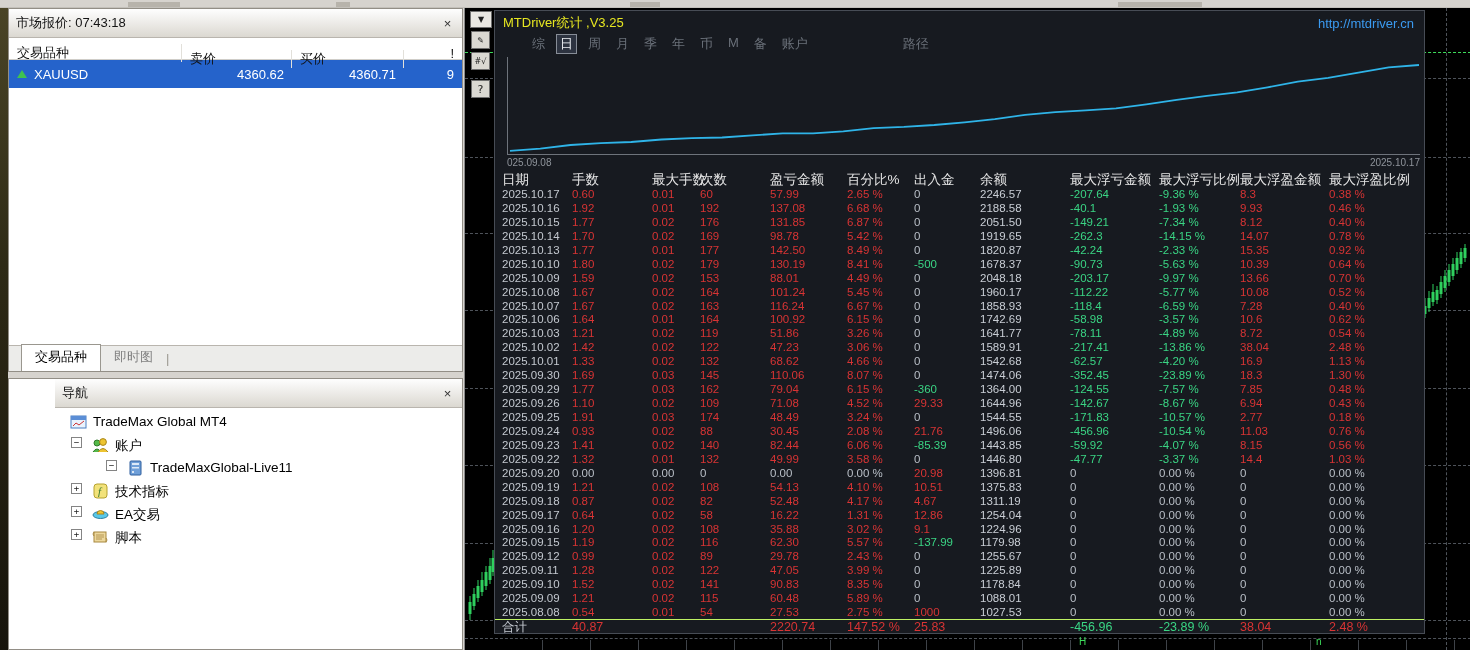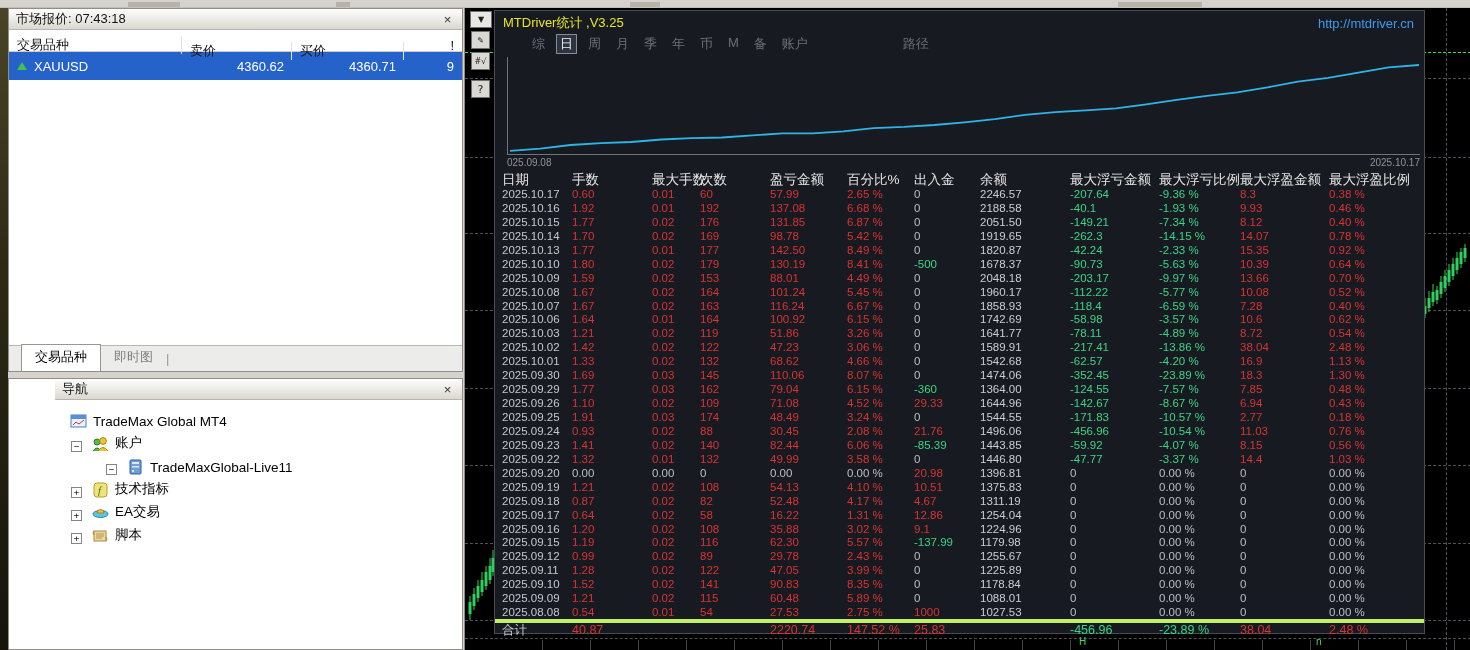--- a/index.html
+++ b/index.html
@@ -8,21 +8,21 @@
     position:relative; width:1470px; height:650px; overflow:hidden;
     background:#d6d3ce; font-family:"Liberation Sans","DejaVu Sans",sans-serif;
   }
   
   .top-strip { position:absolute; left:0; top:0; width:1470px; height:8px; background:#d6d3ce; border-bottom:1px solid #c3c0ba; }
   .top-strip i { position:absolute; top:2px; height:5px; background:#b7b3ab; }
   .left-strip { position:absolute; left:0; top:8px; width:8px; height:642px;
     background:linear-gradient(180deg,#4a4426 0%,#2e2a16 40%,#17140b 100%); }
   
   .win-panel { position:absolute; background:#fff; border:1px solid #928e86; }
-  .titlebar { height:21px; background:linear-gradient(#fefefe,#dbd8d1); border-bottom:1px solid #b9b5ae;
+  .titlebar { height:29px; background:linear-gradient(#fefefe,#dbd8d1); border-bottom:1px solid #b9b5ae;
     display:flex; align-items:center; padding:0 7px; font-size:13px; color:#141414; }
   .titlebar .close { margin-left:auto; width:15px; text-align:center; color:#333; font-size:13px; line-height:15px; }
   
   .mw-grid { display:grid; grid-template-columns:173px 110px 112px 1fr; align-items:center; font-size:13px; }
   .mw-header { height:22px; border-bottom:1px solid #cfcdc8; color:#111; }
   .mw-header span { padding:0 8px; }
   .mw-header span:nth-child(1){ border-right:1px solid #e2e0da; }
   .mw-header span:nth-child(2),.mw-header span:nth-child(3){ text-align:left; border-right:1px solid #e2e0da;margin-top:12px; }
   .mw-header span:nth-child(4){ text-align:right; }
   .mw-sym { height:28px; background:#2563cb; color:#fff; }
@@ -30,21 +30,21 @@
   .mw-sym .num { justify-content:flex-end; }
   .up-arrow { width:0; height:0; border-left:5px solid transparent; border-right:5px solid transparent;
     border-bottom:8px solid #3fc24f; margin-right:7px; }
   .mw-tabs { position:absolute; left:0; right:0; bottom:0; height:26px; background:#ececea;
     border-top:1px solid #b9b5ae; display:flex; align-items:flex-end; font-size:13px; }
   .mw-tab { padding:3px 13px 5px 13px; color:#808080; }
   .mw-tab.active { background:#fff; border:1px solid #9a978f; border-bottom:none; color:#000; margin-left:12px; }
   .mw-tab-sep { color:#9a978f; padding-bottom:5px; }
   
   .tree { padding-top:6px; }
-  .tree-row { height:23px; display:flex; align-items:flex-end; font-size:13.5px; color:#000; }
+  .tree-row { height:23px; display:flex; align-items:flex-start; font-size:13.5px; color:#000; }
   .expand-box { width:11px; height:11px; border:1px solid #848484; background:#fff; color:#222;
     font-size:9px; line-height:9px; text-align:center; margin-right:10px; flex:none; font-family:"DejaVu Sans Mono",monospace; }
   .tree-icon { width:17px; height:16px; margin-right:6px; flex:none; }
   
   .chart-window { position:absolute; left:464px; top:8px; width:1006px; height:642px; background:#000;
     border-left:1px solid #8a8a8a; }
   .hgrid { position:absolute; left:0; width:1006px; height:0; border-top:1px dashed #4e535a; }
   .vgrid { position:absolute; top:0; width:0; height:642px; border-left:1px dashed #4e535a; }
   .price-line { position:absolute; left:0; width:1006px; height:0; border-top:1px dashed #3ddc5a; }
   .bottom-sep { position:absolute; left:0; top:630px; width:1006px; border-top:1px dashed #4e535a; }
@@ -68,21 +68,21 @@
   .sp-path { color:#6a7079; margin-left:84px; font-size:13px; }
   .sp-chart { position:absolute; left:12px; top:46px; width:913px; height:98px;
     border-left:1px solid #6e737b; border-bottom:1px solid #6e737b; }
   .sp-axislabels { position:absolute; left:12px; top:146px; width:913px; display:flex;
     justify-content:space-between; color:#8f949b; font-size:10px; }
   .sp-grid { display:grid; grid-template-columns:70px 80px 48px 70px 77px 67px 66px 90px 89px 81px 89px 1fr;
     padding-left:7px; white-space:nowrap; }
   .sp-table-head { position:absolute; left:0; right:0; top:160px; color:#e5e5e5; font-size:13.5px; }
   .sp-rows { position:absolute; left:0; right:0; top:177px; }
   .sp-row { height:13.94px; line-height:13.9px; font-size:11.5px; }
-  .sp-total { position:absolute; left:0; right:0; top:608px; border-top:4px solid #bef264;
+  .sp-total { position:absolute; left:0; right:0; top:608px; border-top:1px solid #bef264;
     height:15px; line-height:14px; font-size:12.5px; }
   .c-red { color:#d83434; } .c-green { color:#3ad584; } .c-gray { color:#b9bfc7; }
   .c-date { color:#c3c8cf; } .c-bal { color:#c9ced5; }
 </style>
 </head>
 <body>
 
 <div class="screen">
 
   <div class="top-strip">

